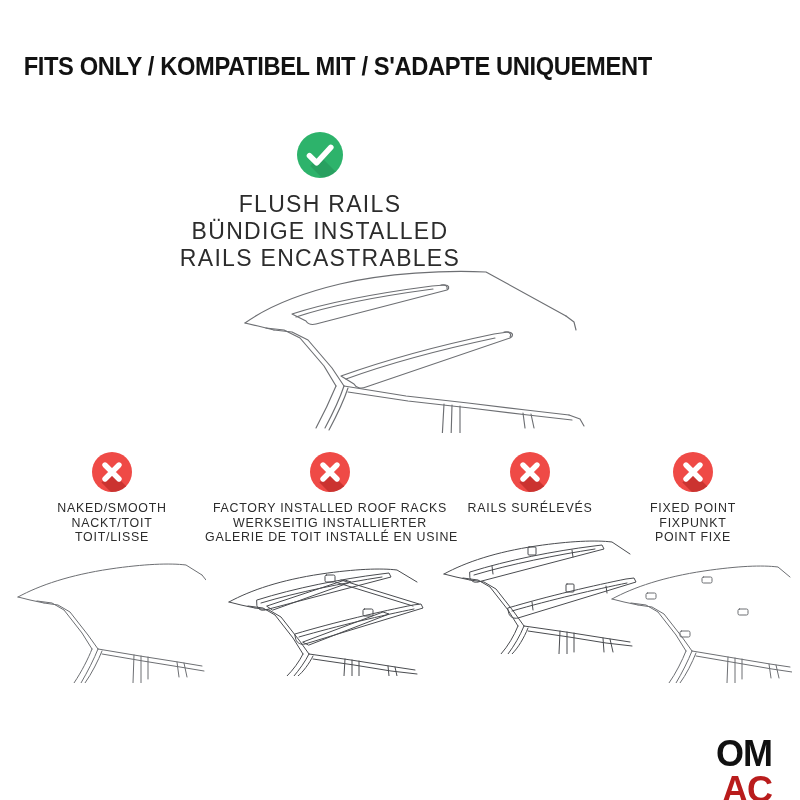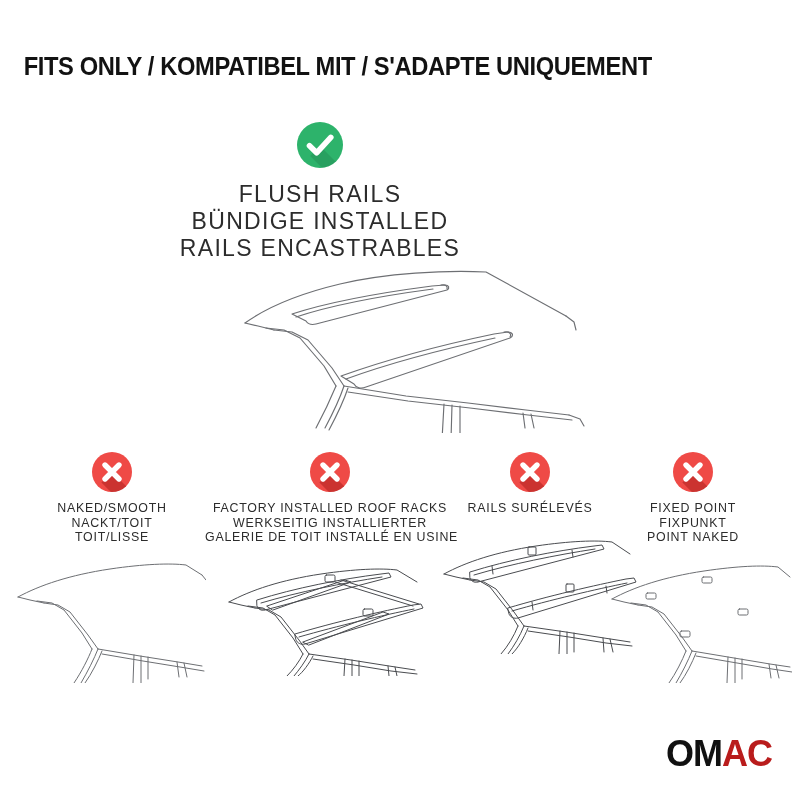--- a/index.html
+++ b/index.html
@@ -33,21 +33,21 @@
     color: #121212;
     white-space: nowrap;
     transform: scaleX(0.93);
     transform-origin: center;
   }
 
   
   .primary-block {
     position: absolute;
     left: 0;
-    top: 122px;
+    top: 132px;
     width: 640px;
     text-align: center;
   }
   .icon-check {
     width: 46px;
     height: 46px;
     margin: 0 auto;
     position: relative;
     border-radius: 50%;
     background: #2db36b;
@@ -140,20 +140,21 @@
   .col-3 { left: 608px; width: 170px; }
 
   
   .logo {
     position: absolute;
     right: 28px;
     bottom: 28px;
     height: 36px;
     display: flex;
     align-items: flex-end;
+    flex-direction: column;
   }
   .logo-text {
     font-family: "Liberation Sans", sans-serif;
     font-weight: 700;
     font-size: 36px;
     line-height: 36px;
     letter-spacing: -1px;
   }
   .logo-om { color: #111111; }
   .logo-ac { color: #b91c1c; }
@@ -352,21 +353,21 @@
   <div class="row-item col-3">
     <div class="icon-x">
       <div class="shadow"></div>
       <svg width="40" height="40" viewBox="0 0 40 40" aria-hidden="true">
         <path d="M13 13 L27 27 M27 13 L13 27" fill="none" stroke="#ffffff" stroke-width="5.4" stroke-linecap="round"></path>
       </svg>
     </div>
     <div class="labels">
       <div>FIXED POINT</div>
       <div>FIXPUNKT</div>
-      <div>POINT NAKED</div>
+      <div>POINT FIXE</div>
     </div>
     <div style="position:relative;height:130px;margin-top:8px;">
       <svg width="190" height="130" viewBox="0 0 190 130" style="position:absolute;left:-6px;top:0;" aria-hidden="true">
         <g fill="none" stroke="#6d6f73" stroke-width="1" stroke-linecap="round" stroke-linejoin="round">
           <path d="M10 46 C32 34 62 24 102 18 C136 13 160 12 176 14 L188 24"></path>
           <path d="M10 46 L22 49 L36 52"></path>
           <path d="M36 52 L50 54 L62 61 L80 84 L90 98"></path>
           <path d="M29 50 L44 52 L56 59 L74 82 L84 98"></path>
           <path d="M84 98 C80 108 74 120 67 130"></path>
           <path d="M90 98 C86 108 80 120 74 130"></path>

